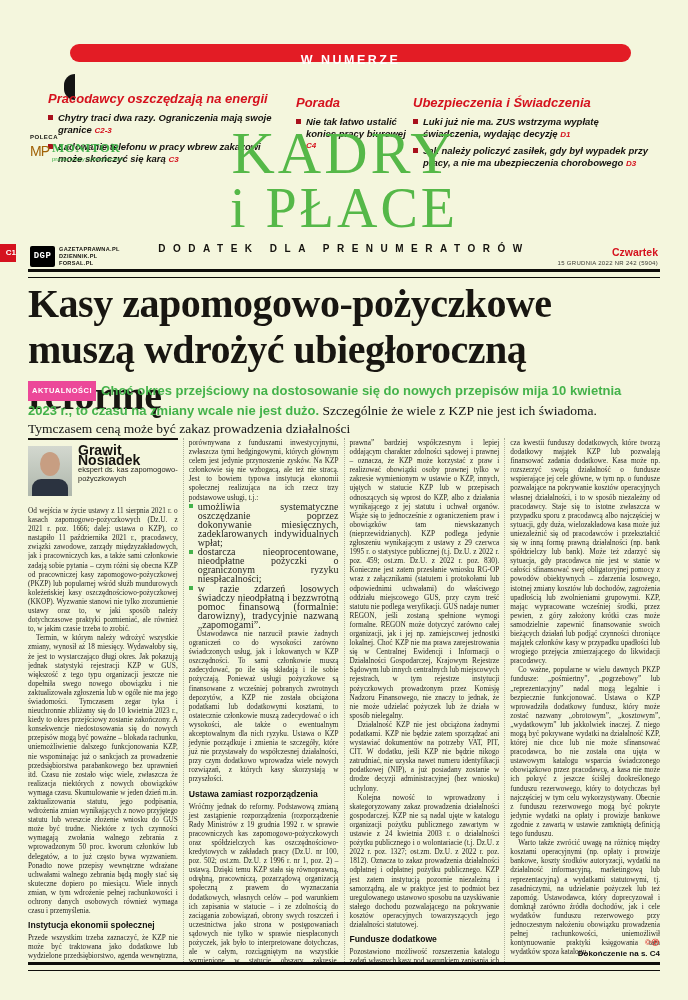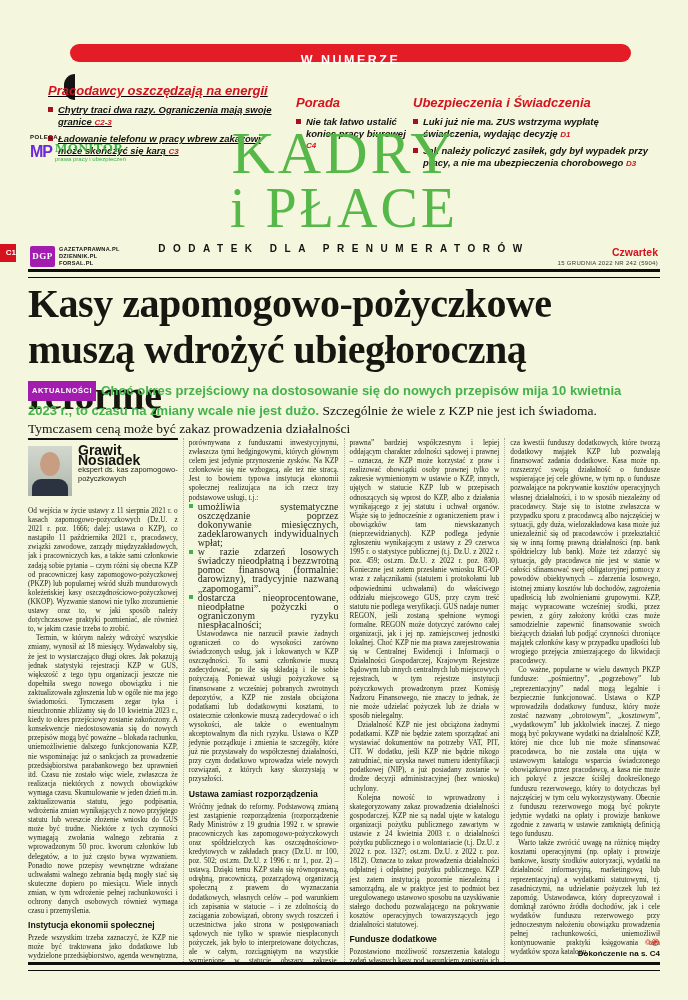--- a/index.html
+++ b/index.html
@@ -8,67 +8,67 @@
 
   
   .banner{position:absolute;left:70px;top:44px;width:561px;height:18px;background:#e31c25;
     border-radius:17px;color:#fff;font-weight:700;font-size:12.5px;letter-spacing:2.5px;
     text-align:center;line-height:32px;}
   .notch{position:absolute;left:64px;top:74px;width:11px;height:26px;background:#141414;
     border-radius:11px 0 0 11px;}
 
   
   .teaser{position:absolute;}
-  .teaser-a{left:48px;top:84px;width:236px;text-decoration:underline;}
+  .teaser-a{left:48px;top:92px;width:236px;}
   .teaser-b{left:296px;top:96px;width:114px;}
   .teaser-c{left:413px;top:96px;width:238px;}
   .teaser-title{color:#d5121e;font-style:italic;font-weight:700;font-size:13px;line-height:14px;margin-bottom:6px;}
   .teaser-item{display:flex;margin-bottom:5px;}
   .tsq{flex:0 0 5px;width:5px;height:5px;background:#a8101c;margin:3px 5px 0 0;}
   .teaser-text{font-style:italic;font-weight:700;font-size:9.5px;line-height:11.5px;color:#15130f;}
   .ref{color:#d5121e;font-size:8px;font-weight:700;}
 
   
   .poleca-block{position:absolute;left:30px;top:134px;}
   .poleca{font-size:6px;font-weight:700;letter-spacing:.5px;color:#15130f;margin-bottom:2px;}
   .mrow{display:flex;align-items:flex-start;}
-  .mp{font-size:16px;font-weight:700;color:#6d28d9;line-height:19px;letter-spacing:-1px;}
+  .mp{font-size:14px;font-weight:400;color:#a16207;line-height:19px;letter-spacing:-1px;}
   .mright{margin-left:3px;}
   .mname{font-family:"Liberation Serif",serif;font-weight:700;font-size:13px;line-height:12px;color:#3fae49;letter-spacing:.5px;}
   .mtag{font-size:6px;color:#3fae49;margin-top:2px;}
 
   .kadry{position:absolute;left:0;right:0;top:126px;text-align:center;color:#55b848;
     font-family:"Liberation Serif",serif;}
   .kadry .l1{font-size:60px;line-height:54px;letter-spacing:3px;}
   .kadry .l2{font-size:56px;line-height:56px;letter-spacing:3px;}
   .subtitle{position:absolute;left:0;right:0;top:243px;text-align:center;font-weight:700;
     font-size:10px;letter-spacing:7.5px;color:#15130f;}
 
   .dgp-row{position:absolute;left:30px;top:246px;display:flex;align-items:center;}
-  .dgp-box{width:25px;height:21px;background:#a21caf;color:#fff;border-radius:2px;
-    font-family:Liberation Serif, serif;font-weight:700;font-size:9px;text-align:center;line-height:21px;letter-spacing:.5px;}
+  .dgp-box{width:25px;height:21px;background:#000000;color:#fff;border-radius:2px;
+    font-family:Liberation Mono, monospace;font-weight:700;font-size:9px;text-align:center;line-height:21px;letter-spacing:.5px;}
   .dgp-sites{margin-left:4px;}
   .dgp-site{font-size:5.6px;font-weight:700;line-height:7px;letter-spacing:.3px;color:#15130f;}
 
   .dateline{position:absolute;right:30px;top:246px;text-align:right;}
   .weekday{color:#d5121e;font-weight:700;font-size:10.5px;}
   .date-small{font-size:6px;color:#3a3a34;margin-top:2px;letter-spacing:.3px;}
 
   .page-marker{position:absolute;left:0;top:244px;width:16px;height:18px;background:#d5121e;
     color:#fff;font-weight:700;font-size:8px;text-align:right;line-height:18px;}
 
   .rule{position:absolute;left:28px;right:28px;height:5px;border-top:3px solid #0f0e0c;border-bottom:1px solid #0f0e0c;}
   .rule-top{top:269px;}
   .rule-bottom{top:962px;}
 
   
   .headline{position:absolute;left:28px;top:281px;width:640px;font-family:"Liberation Serif",serif;
     font-weight:700;font-size:40px;line-height:46px;color:#181611;letter-spacing:-.5px;}
   .lead{position:absolute;left:28px;top:381px;width:616px;line-height:17.5px;}
-  .kicker{display:inline-block;background:#a21caf;color:#fff;font-weight:700;font-size:7.5px;
+  .kicker{display:inline-block;background:#ec4899;color:#fff;font-weight:700;font-size:7.5px;
     letter-spacing:.5px;padding:1px 4px;vertical-align:2px;margin-right:5px;}
   .lead-green{font-weight:700;font-size:13px;color:#44b24a;font-family:"Liberation Sans",sans-serif;}
   .lead-black{font-size:13.5px;color:#141414;font-family:"Liberation Serif",serif;}
 
   
   .body{position:absolute;left:28px;top:438px;width:632px;height:524px;display:flex;}
   .col{flex:1;overflow:hidden;padding:0 5px;}
   .col:first-child{padding-left:0;}
   .col:last-child{padding-right:0;}
   .col + .col{border-left:1px dotted #a9ad97;}
@@ -189,22 +189,22 @@
       </div>
     <p>Od wejścia w życie ustawy z 11 sierpnia 2021 r. o kasach zapomogowo-pożyczkowych (Dz.U. z 2021 r. poz. 1666; dalej: ustawa o KZP), co nastąpiło 11 października 2021 r., pracodawcy, związki zawodowe, zarządy międzyzakładowych, jak i pracowniczych kas, a także sami członkowie zadają sobie pytania – czym różni się obecna KZP od pracowniczej kasy zapomogowo-pożyczkowej (PKZP) lub popularnej wśród służb mundurowych koleżeńskiej kasy oszczędnościowo-pożyczkowej (KKOP). Wyzwanie stanowi nie tylko zrozumienie ustawy oraz to, w jaki sposób należy dotychczasowe praktyki pozmieniać, ale również to, w jakim czasie trzeba to zrobić.</p>
         <p class="ind">Termin, w którym należy wdrożyć wszystkie zmiany, wynosił aż 18 miesięcy. Wydawałoby się, że jest to wystarczająco długi okres. Jak pokazują jednak statystyki rejestracji KZP w GUS, większość z tego typu organizacji jeszcze nie dopełniła swego nowego obowiązku i nie zaktualizowała zgłoszenia lub w ogóle nie ma jego świadomości. Tymczasem zegar tyka i nieuchronnie zbliżamy się do 10 kwietnia 2023 r., kiedy to okres przejściowy zostanie zakończony. A konsekwencje niedostosowania się do nowych przepisów mogą być poważne – blokada rachunku, uniemożliwienie dalszego funkcjonowania KZP, nie wspominając już o sankcjach za prowadzenie przedsiębiorstwa parabankowego bez uprawnień itd. Czasu nie zostało więc wiele, zwłaszcza że realizacja niektórych z nowych obowiązków wymaga czasu. Skumulowanie w jeden dzień m.in. zaktualizowania statutu, jego podpisania, wdrożenia zmian wynikających z nowo przyjętego statutu lub wreszcie złożenie wniosku do GUS może być trudne. Niektóre z tych czynności wymagają zwołania walnego zebrania z wprowadzonym 50 proc. kworum członków lub delegatów, a to już często bywa wyzwaniem. Ponadto nowe przepisy wewnętrzne wdrażane uchwałami walnego zebrania będą mogły stać się skuteczne dopiero po miesiącu. Wiele innych zmian, w tym wdrożenie pełnej rachunkowości i ochrony danych osobowych również wymaga czasu i przemyślenia.</p>
         <div class="subhead">Instytucja ekonomii społecznej</div>
         <p>Przede wszystkim trzeba zaznaczyć, że KZP nie może być traktowana jako dodatkowe lub wydzielone przedsiębiorstwo, agenda wewnętrzna, instytucja pożyczkowa lub</p>
       </div>
     <div class="col">
         <p>porównywana z funduszami inwestycyjnymi, zwłaszcza tymi hedgingowymi, których głównym celem jest jedynie przynoszenie zysków. Na KZP członkowie się nie wzbogacą, ale też nie stracą. Jest to bowiem typowa instytucja ekonomii społecznej realizująca na ich rzecz trzy podstawowe usługi, t.j.:</p>
         <div>
           <div class="bitem"><span class="bsq"></span>umożliwia systematyczne oszczędzanie poprzez dokonywanie miesięcznych, zadeklarowanych indywidualnych wpłat;</div>
+          <div class="bitem"><span class="bsq"></span>dostarcza nieoprocentowane, nieodpłatne pożyczki o ograniczonym ryzyku niespłacalności;</div>
           <div class="bitem"><span class="bsq"></span>w razie zdarzeń losowych świadczy nieodpłatną i bezzwrotną pomoc finansową (formalnie: darowizny), tradycyjnie nazwaną „zapomogami”.</div>
-          <div class="bitem"><span class="bsq"></span>dostarcza nieoprocentowane, nieodpłatne pożyczki o ograniczonym ryzyku niespłacalności;</div>
         </div>
         <p class="ind">Ustawodawca nie narzucił prawie żadnych ograniczeń co do wysokości zarówno świadczonych usług, jak i lokowanych w KZP oszczędności. To sami członkowie muszą zadecydować, po ile się składają i ile sobie pożyczają. Ponieważ usługi pożyczkowe są finansowane z wcześniej pobranych zwrotnych depozytów, a KZP nie została obciążona podatkami lub dodatkowymi kosztami, to ostatecznie członkowie muszą zadecydować o ich wysokości, ale także o ewentualnym akceptowalnym dla nich ryzyku. Ustawa o KZP jedynie porządkuje i zmienia te szczegóły, które już nie przystawały do współczesnej działalności, przy czym dodatkowo wprowadza wiele nowych rozwiązań, z których kasy skorzystają w przyszłości.</p>
         <div class="subhead">Ustawa zamiast rozporządzenia</div>
         <p>Wróćmy jednak do reformy. Podstawową zmianą jest zastąpienie rozporządzenia (rozporządzenie Rady Ministrów z 19 grudnia 1992 r. w sprawie pracowniczych kas zapomogowo-pożyczkowych oraz spółdzielczych kas oszczędnościowo-kredytowych w zakładach pracy (Dz.U. nr 100, poz. 502; ost.zm. Dz.U. z 1996 r. nr 1, poz. 2) – ustawą. Dzięki temu KZP stała się równoprawną, odrębną, pracowniczą, pozarządową organizacją społeczną z prawem do wyznaczania dodatkowych, własnych celów – pod warunkiem ich zapisania w statucie – i ze zdolnością do zaciągania zobowiązań, obrony swych roszczeń i uczestnictwa jako strona w postępowaniach sądowych nie tylko w sprawie niespłaconych pożyczek, jak było to interpretowane dotychczas, ale w całym, rozciągniętym na wszystkie wymienione w statucie obszary zakresie. Pozostawiono brak „pełnej” osobowości prawnej na rzecz „ułomnej” lub „hybrydowej” osobowości prawnej. To drugie pojęcie – zaproponowane w celu zastąpienia stosowanego przez NSA określenia „ułomna osobowość</p>
       </div>
     <div class="col">
         <p>prawna” bardziej współczesnym i lepiej oddającym charakter zdolności sądowej i prawnej – oznacza, że KZP może korzystać z praw i realizować obowiązki osoby prawnej tylko w zakresie wymienionym w ustawie o KZP, innych, ujętych w statucie KZP lub w przepisach odnoszących się wprost do KZP, albo z działania wynikającego z jej statutu i uchwał organów. Wiąże się to jednocześnie z ograniczeniem praw i obowiązków tam niewskazanych (nieprzewidzianych). KZP podlega jedynie zgłoszeniu wynikającym z ustawy z 29 czerwca 1995 r. o statystyce publicznej (t.j. Dz.U. z 2022 r. poz. 459; ost.zm. Dz.U. z 2022 r. poz. 830). Konieczne jest zatem przesłanie wniosku RG-OP wraz z załącznikami (statutem i protokołami lub odpowiednimi uchwałami) do właściwego oddziału miejscowego GUS, przy czym treść statutu nie podlega weryfikacji. GUS nadaje numer REGON, jeśli zostaną spełnione wymogi formalne. REGON może dotyczyć zarówno całej organizacji, jak i jej np. zamiejscowej jednostki lokalnej. Choć KZP nie ma prawa zarejestrowania się w Centralnej Ewidencji i Informacji o Działalności Gospodarczej, Krajowym Rejestrze Sądowym lub innych centralnych lub miejscowych rejestrach, w tym rejestrze instytucji pożyczkowych prowadzonym przez Komisję Nadzoru Finansowego, nie znaczy to jednak, że nie może udzielać pożyczek lub że działa w sposób nielegalny.</p>
         <p class="ind">Działalność KZP nie jest obciążona żadnymi podatkami. KZP nie będzie zatem sporządzać ani wystawiać dokumentów na potrzeby VAT, PIT, CIT. W dodatku, jeśli KZP nie będzie nikogo zatrudniać, nie uzyska nawet numeru identyfikacji podatkowej (NIP), a już posiadany zostanie w drodze decyzji administracyjnej (bez wniosku) uchylony.</p>
         <p class="ind">Kolejna nowość to wprowadzony i skategoryzowany zakaz prowadzenia działalności gospodarczej. KZP nie są nadal ujęte w katalogu organizacji pożytku publicznego zawartym w ustawie z 24 kwietnia 2003 r. o działalności pożytku publicznego i o wolontariacie (t.j. Dz.U. z 2022 r. poz. 1327; ost.zm. Dz.U. z 2022 r. poz. 1812). Oznacza to zakaz prowadzenia działalności odpłatnej i odpłatnej pożytku publicznego. KZP jest zatem instytucją pozornie niezależną i samorządną, ale w praktyce jest to podmiot bez uregulowanego ustawowo sposobu na uzyskiwanie stałego dochodu pozwalającego na pokrywanie kosztów operacyjnych towarzyszących jego działalności statutowej.</p>
         <div class="subhead">Fundusze dodatkowe</div>

